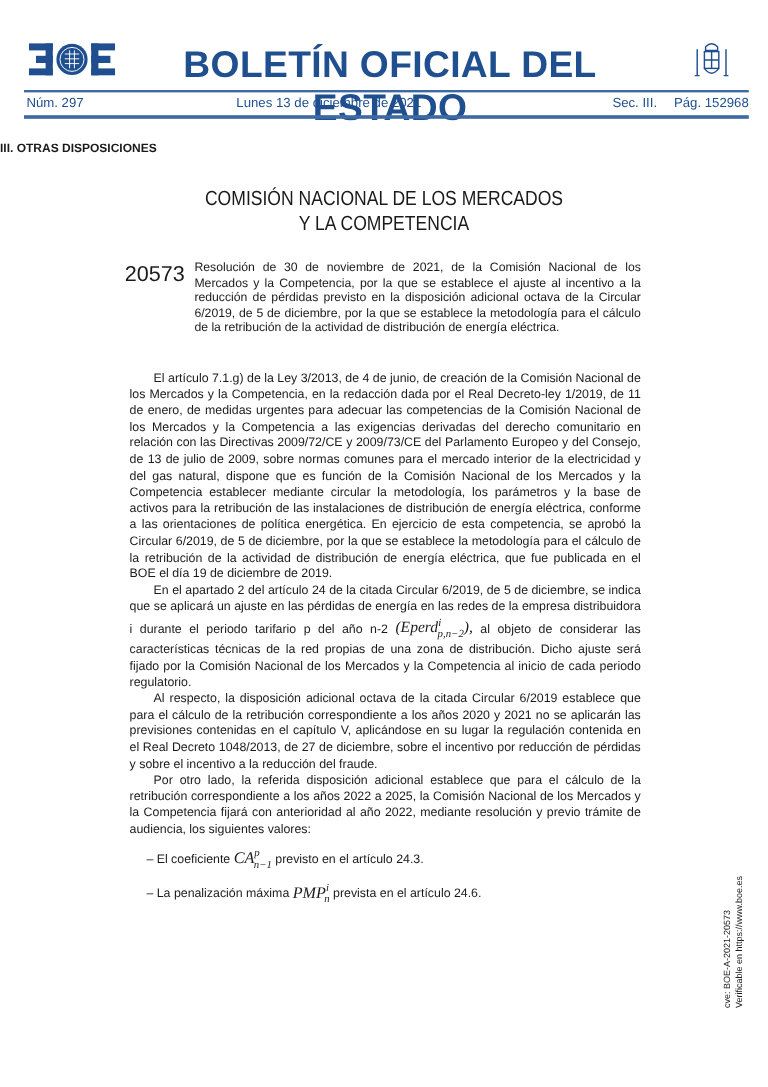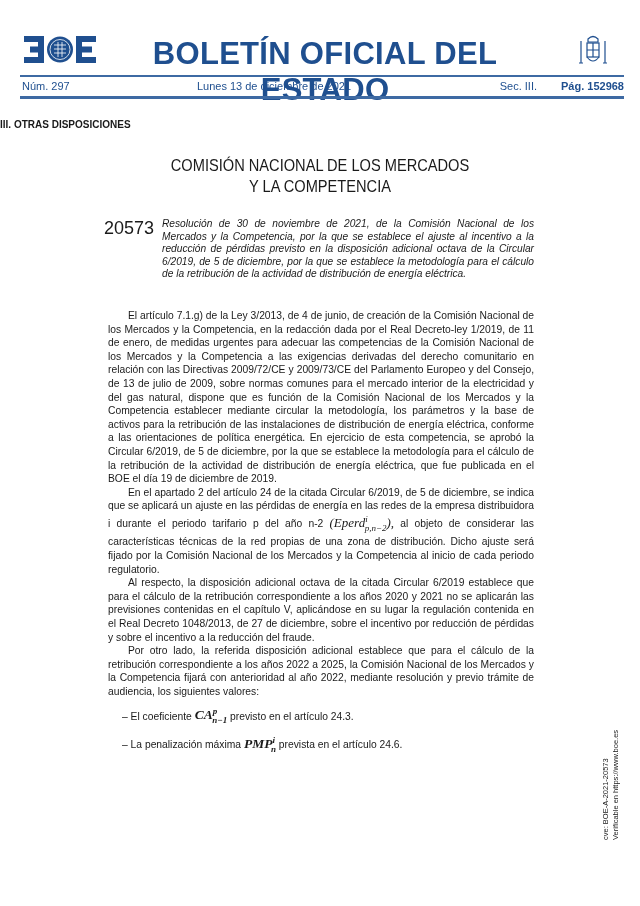--- a/index.html
+++ b/index.html
@@ -9,35 +9,35 @@
   .header-title { position: absolute; left: 130px; top: 36px; width: 390px; text-align: center;
                   font-size: 31px; font-weight: bold; color: #1f4f8f; letter-spacing: 0.3px; }
   .coat-icon { position: absolute; left: 578px; top: 33px; width: 30px; height: 36px; }
   .rule { position: absolute; left: 20px; width: 604px; height: 2px; background: #3e6aa3; }
   .rule.top { top: 75px; }
   .rule.bottom { top: 96px; height: 3px; }
   .meta { position: absolute; top: 80px; font-size: 11px; color: #1f4f8f; }
   .meta.num { left: 22px; }
   .meta.date { left: 0; width: 548px; text-align: center; }
   .meta.sec { right: 16px; }
-  .meta.sec span + span { margin-left: 24px; font-weight: bold; }
+  .meta.sec span + span { margin-left: 14px; }
   .section-title { position: absolute; left: 0; width: 640px; top: 119px; text-align: left;
                    font-size: 10px; font-weight: bold; }
   .org { position: absolute; left: 0; width: 640px; top: 155px; text-align: center;
          font-size: 17px; line-height: 21px; transform: scaleX(0.86); transform-origin: 50% 0; }
   .doc-num { position: absolute; left: 104px; top: 218px; font-size: 18px; font-weight: normal; text-align: right; }
   .summary { position: absolute; left: 162px; top: 218px; width: 372px; font-size: 10.2px;
-             font-style: italic; line-height: 12.6px; text-align: justify; }
+             line-height: 12.6px; text-align: justify; }
   .body-text { position: absolute; left: 108px; top: 309px; width: 426px; font-size: 10.3px;
                line-height: 13.6px; text-align: justify; }
   .body-text p { margin: 0; text-indent: 20px; }
   .body-text p.gap { margin-top: 8px; }
   .body-text p.item { text-indent: 14px; margin-top: 6px; }
   .math { font-family: "Liberation Serif", serif; font-style: italic; font-size: 13px; }
-  .math.bold { font-weight: bold; font-size: 13.5px; }
+  .math.bold { font-weight: normal; font-size: 13.5px; }
   .math sub, .math sup { font-size: 9px; }
   .sidebar-cve { position: absolute; left: 601px; top: 840px; transform: rotate(-90deg);
                  transform-origin: 0 0; font-size: 7.5px; line-height: 10px; white-space: nowrap; width: 200px; }
 </style>
 </head>
 <body>
 
 <svg class="boe-logo" viewBox="0 0 72 27">
   <g fill="#1f4f8f">
     <rect x="0" y="0" width="20" height="6"></rect>

